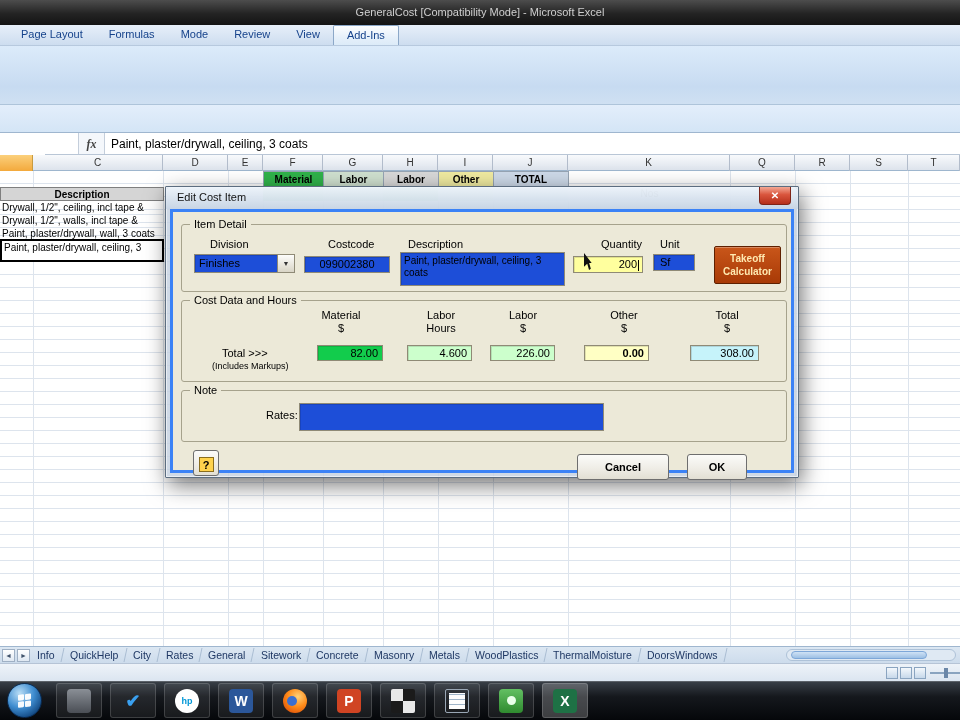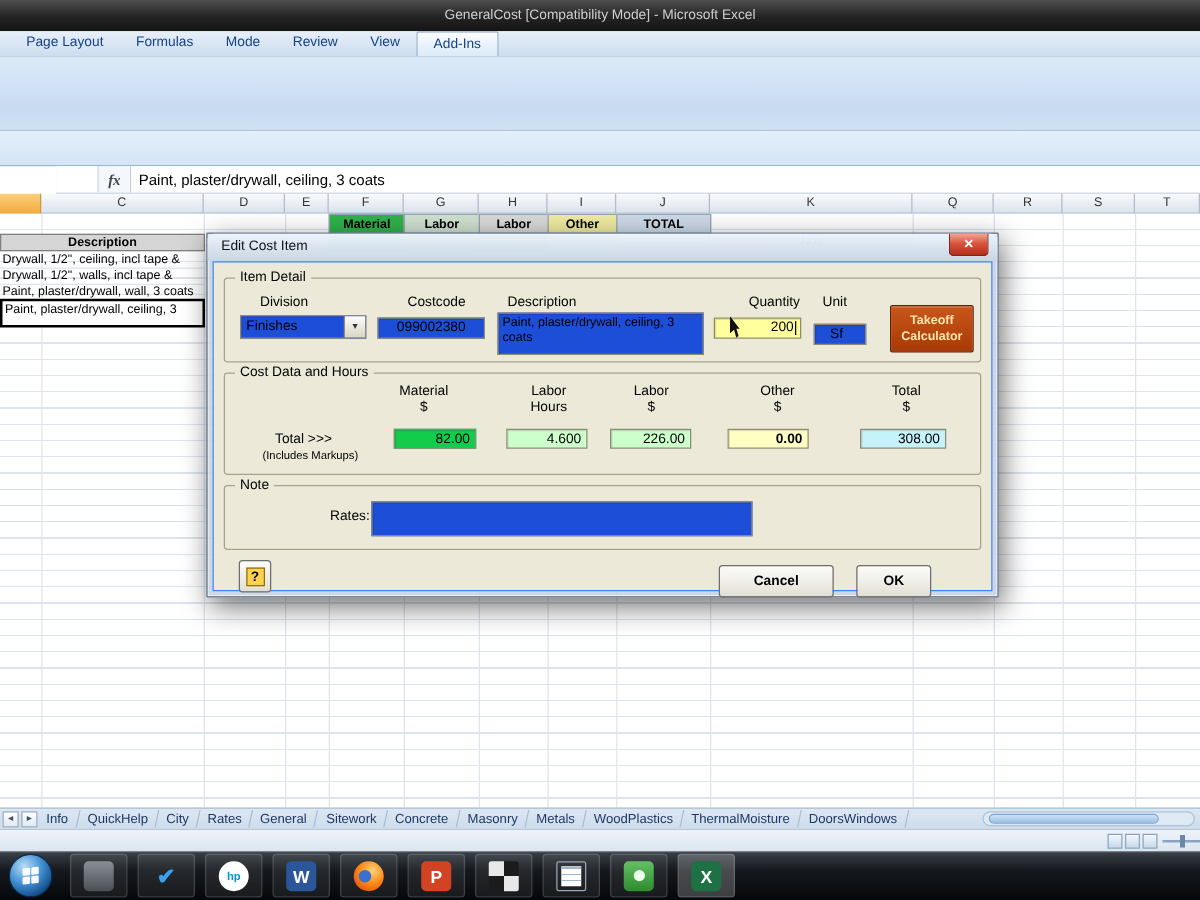--- a/index.html
+++ b/index.html
@@ -60,21 +60,21 @@
     box-shadow:3px 7px 22px rgba(0,0,0,0.55), inset 0 0 0 1px rgba(255,255,255,0.55); }
   .dlg-title { position:absolute; left:0; top:0; right:0; height:22px;
     background:linear-gradient(rgba(240,246,252,0.9), rgba(198,212,228,0.75));
     border-radius:5px 5px 0 0; }
   .dlg-title-text { position:absolute; left:11px; top:4px; font-size:11px; color:#111; }
   .dlg-close { position:absolute; right:7px; top:0; width:32px; height:18px;
     background:linear-gradient(#f4a894,#d9553d 45%,#b52f1b); border:1px solid #7e2418;
     border-top:none; border-radius:0 0 4px 4px; color:#fff; font-size:10px;
     text-align:center; line-height:17px; font-weight:bold; }
   .dlg-client { position:absolute; left:4px; right:4px; top:22px; bottom:4px;
-    background:#ece9d8; border:1px solid #3b82f6; }
+    background:#ece9d8; border:3px solid #3b82f6; }
 
   .grp { position:absolute; border:1px solid #a6a28c; border-radius:3px; }
   .grp-label { position:absolute; top:-7px; left:8px; background:#ece9d8; padding:0 4px;
     font-size:11px; }
   .lbl { position:absolute; font-size:11px; white-space:nowrap; }
 
   .field { position:absolute; border:1px solid #8f8a76;
     box-shadow:inset 1px 1px 0 rgba(0,0,0,0.12); font-size:11px; }
   .f-orange { background:#1d4ed8; }
   .f-yellow { background:#ffff9e; }
@@ -266,21 +266,21 @@
 
         <span class="lbl" style="left:226px;top:13px">Description</span>
         <div class="field f-orange multiline" style="left:218px;top:27px;width:165px;height:34px">Paint, plaster/drywall, ceiling, 3 coats</div>
 
         <span class="lbl" style="left:419px;top:13px">Quantity</span>
         <div class="field f-yellow" style="left:391px;top:31px;width:70px;height:17px;text-align:right;line-height:15px;padding-right:3px">
           <span>200</span><span class="caret"></span>
         </div>
 
         <span class="lbl" style="left:478px;top:13px">Unit</span>
-        <div class="field f-orange" style="left:471px;top:36px;width:42px;height:17px;line-height:15px;padding-left:12px">Sf</div>
+        <div class="field f-orange" style="left:471px;top:29px;width:42px;height:17px;line-height:15px;padding-left:6px">Sf</div>
 
         <div class="takeoff" style="left:532px;top:21px;width:67px;height:38px">
           <span>Takeoff</span><br>
           <span>Calculator</span>
         </div>
       </div>
 
       <div class="grp" style="left:8px;top:88px;width:606px;height:82px">
         <span class="grp-label">Cost Data and Hours</span>
 

